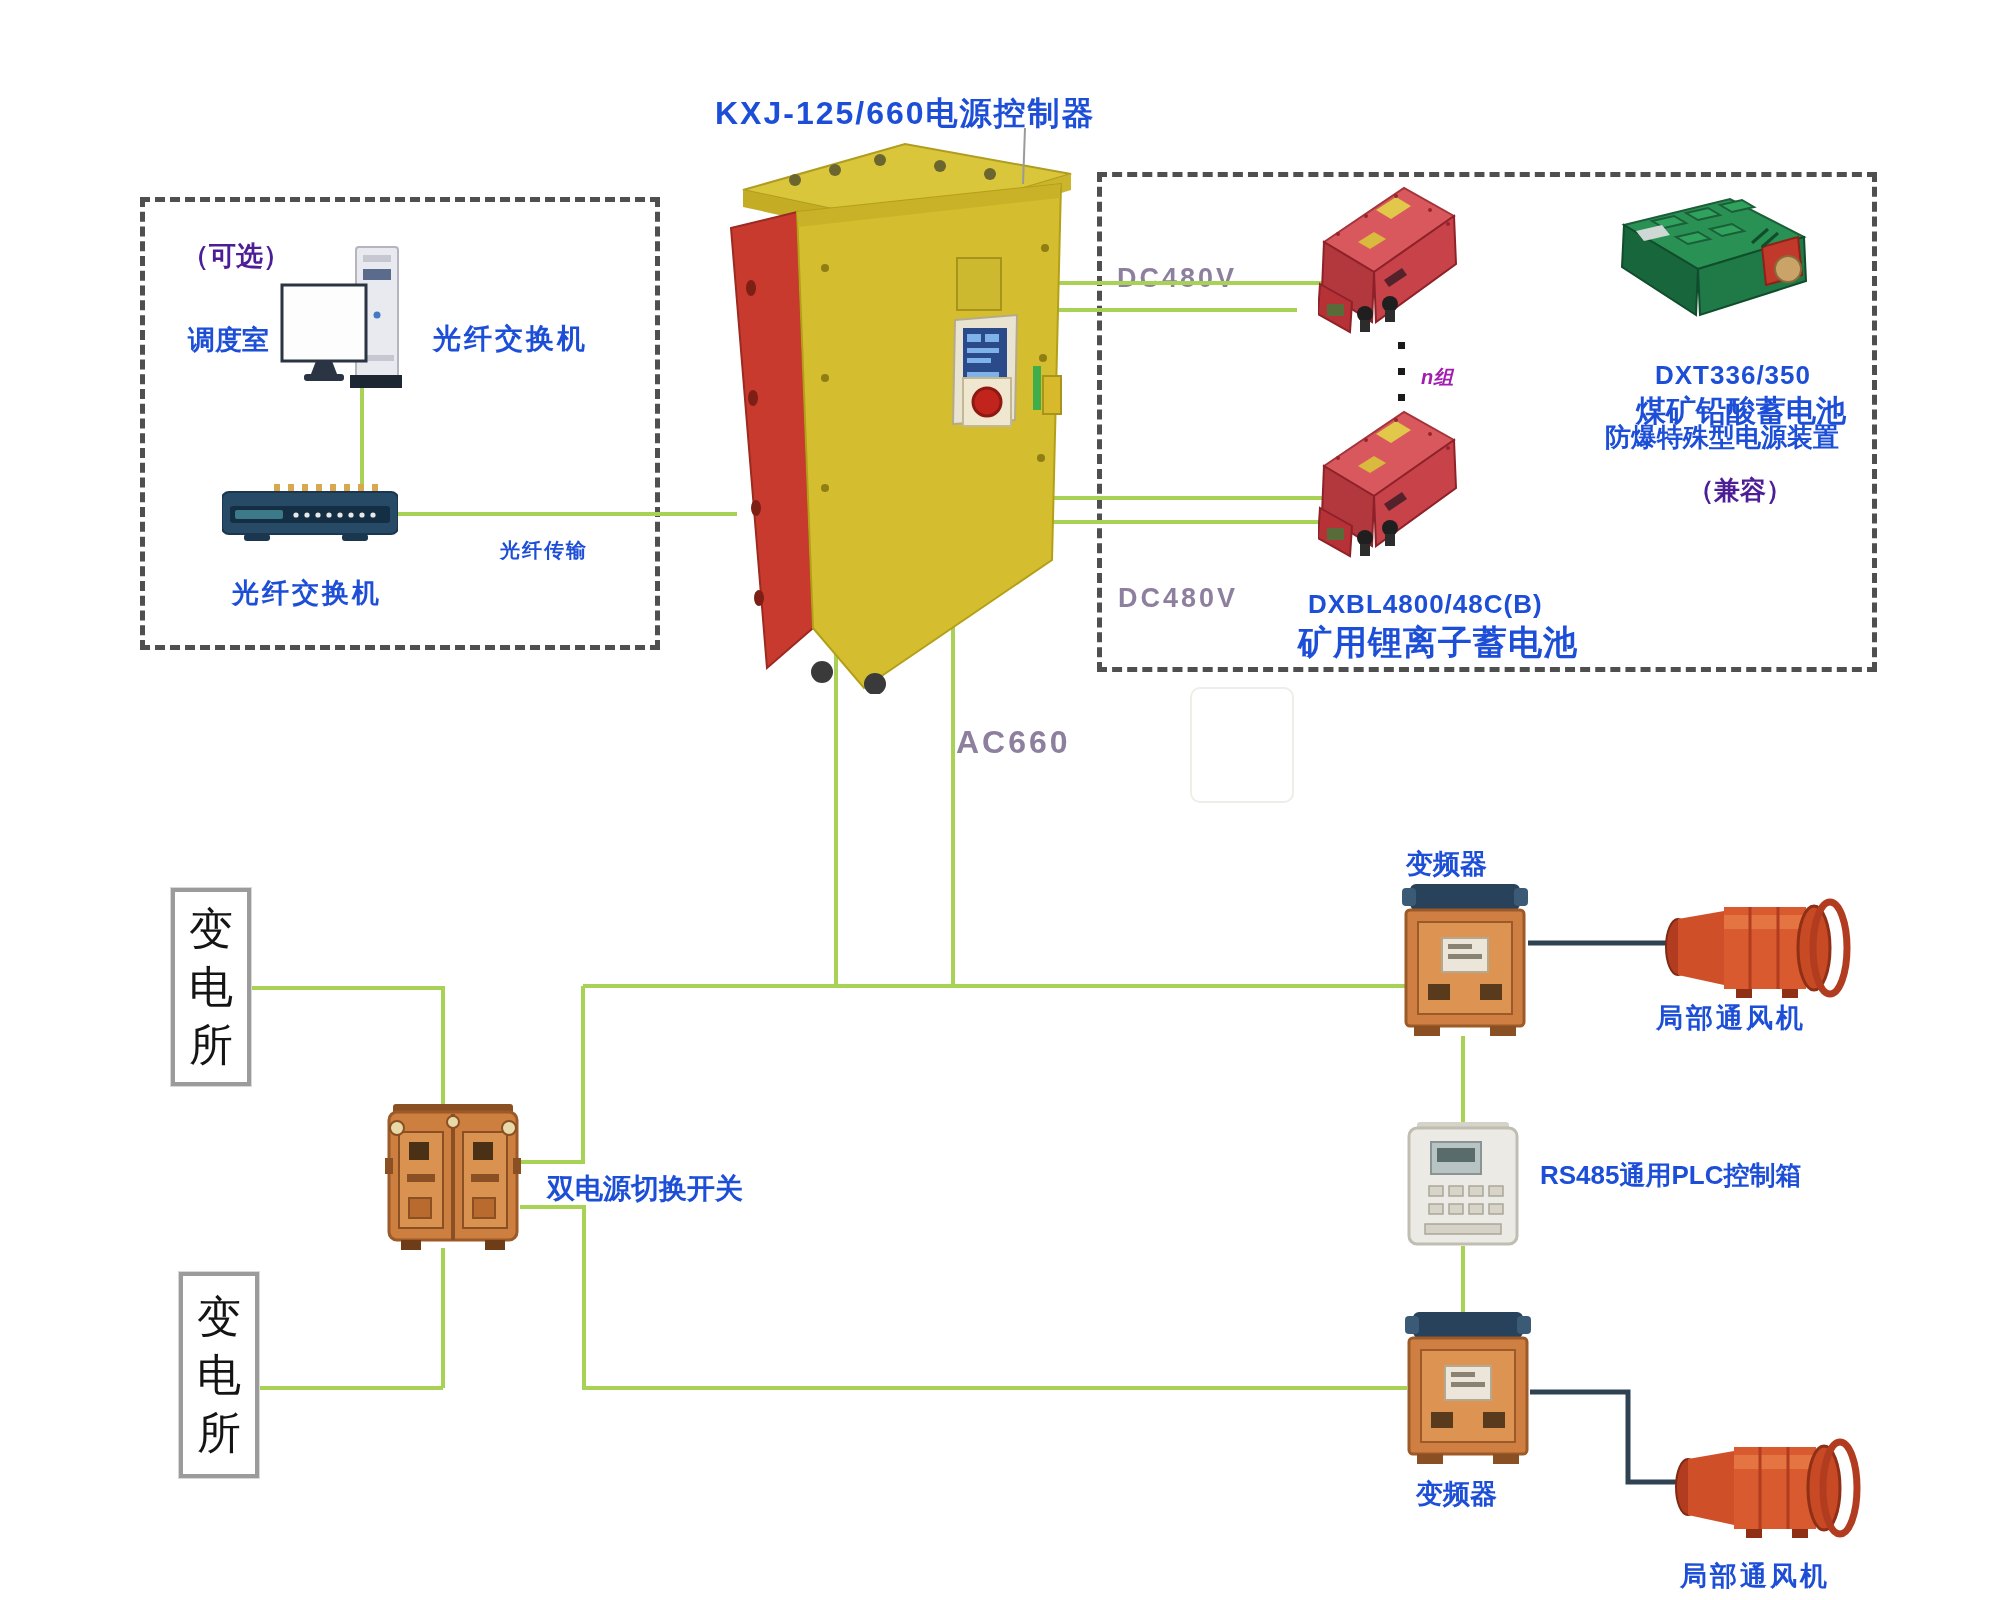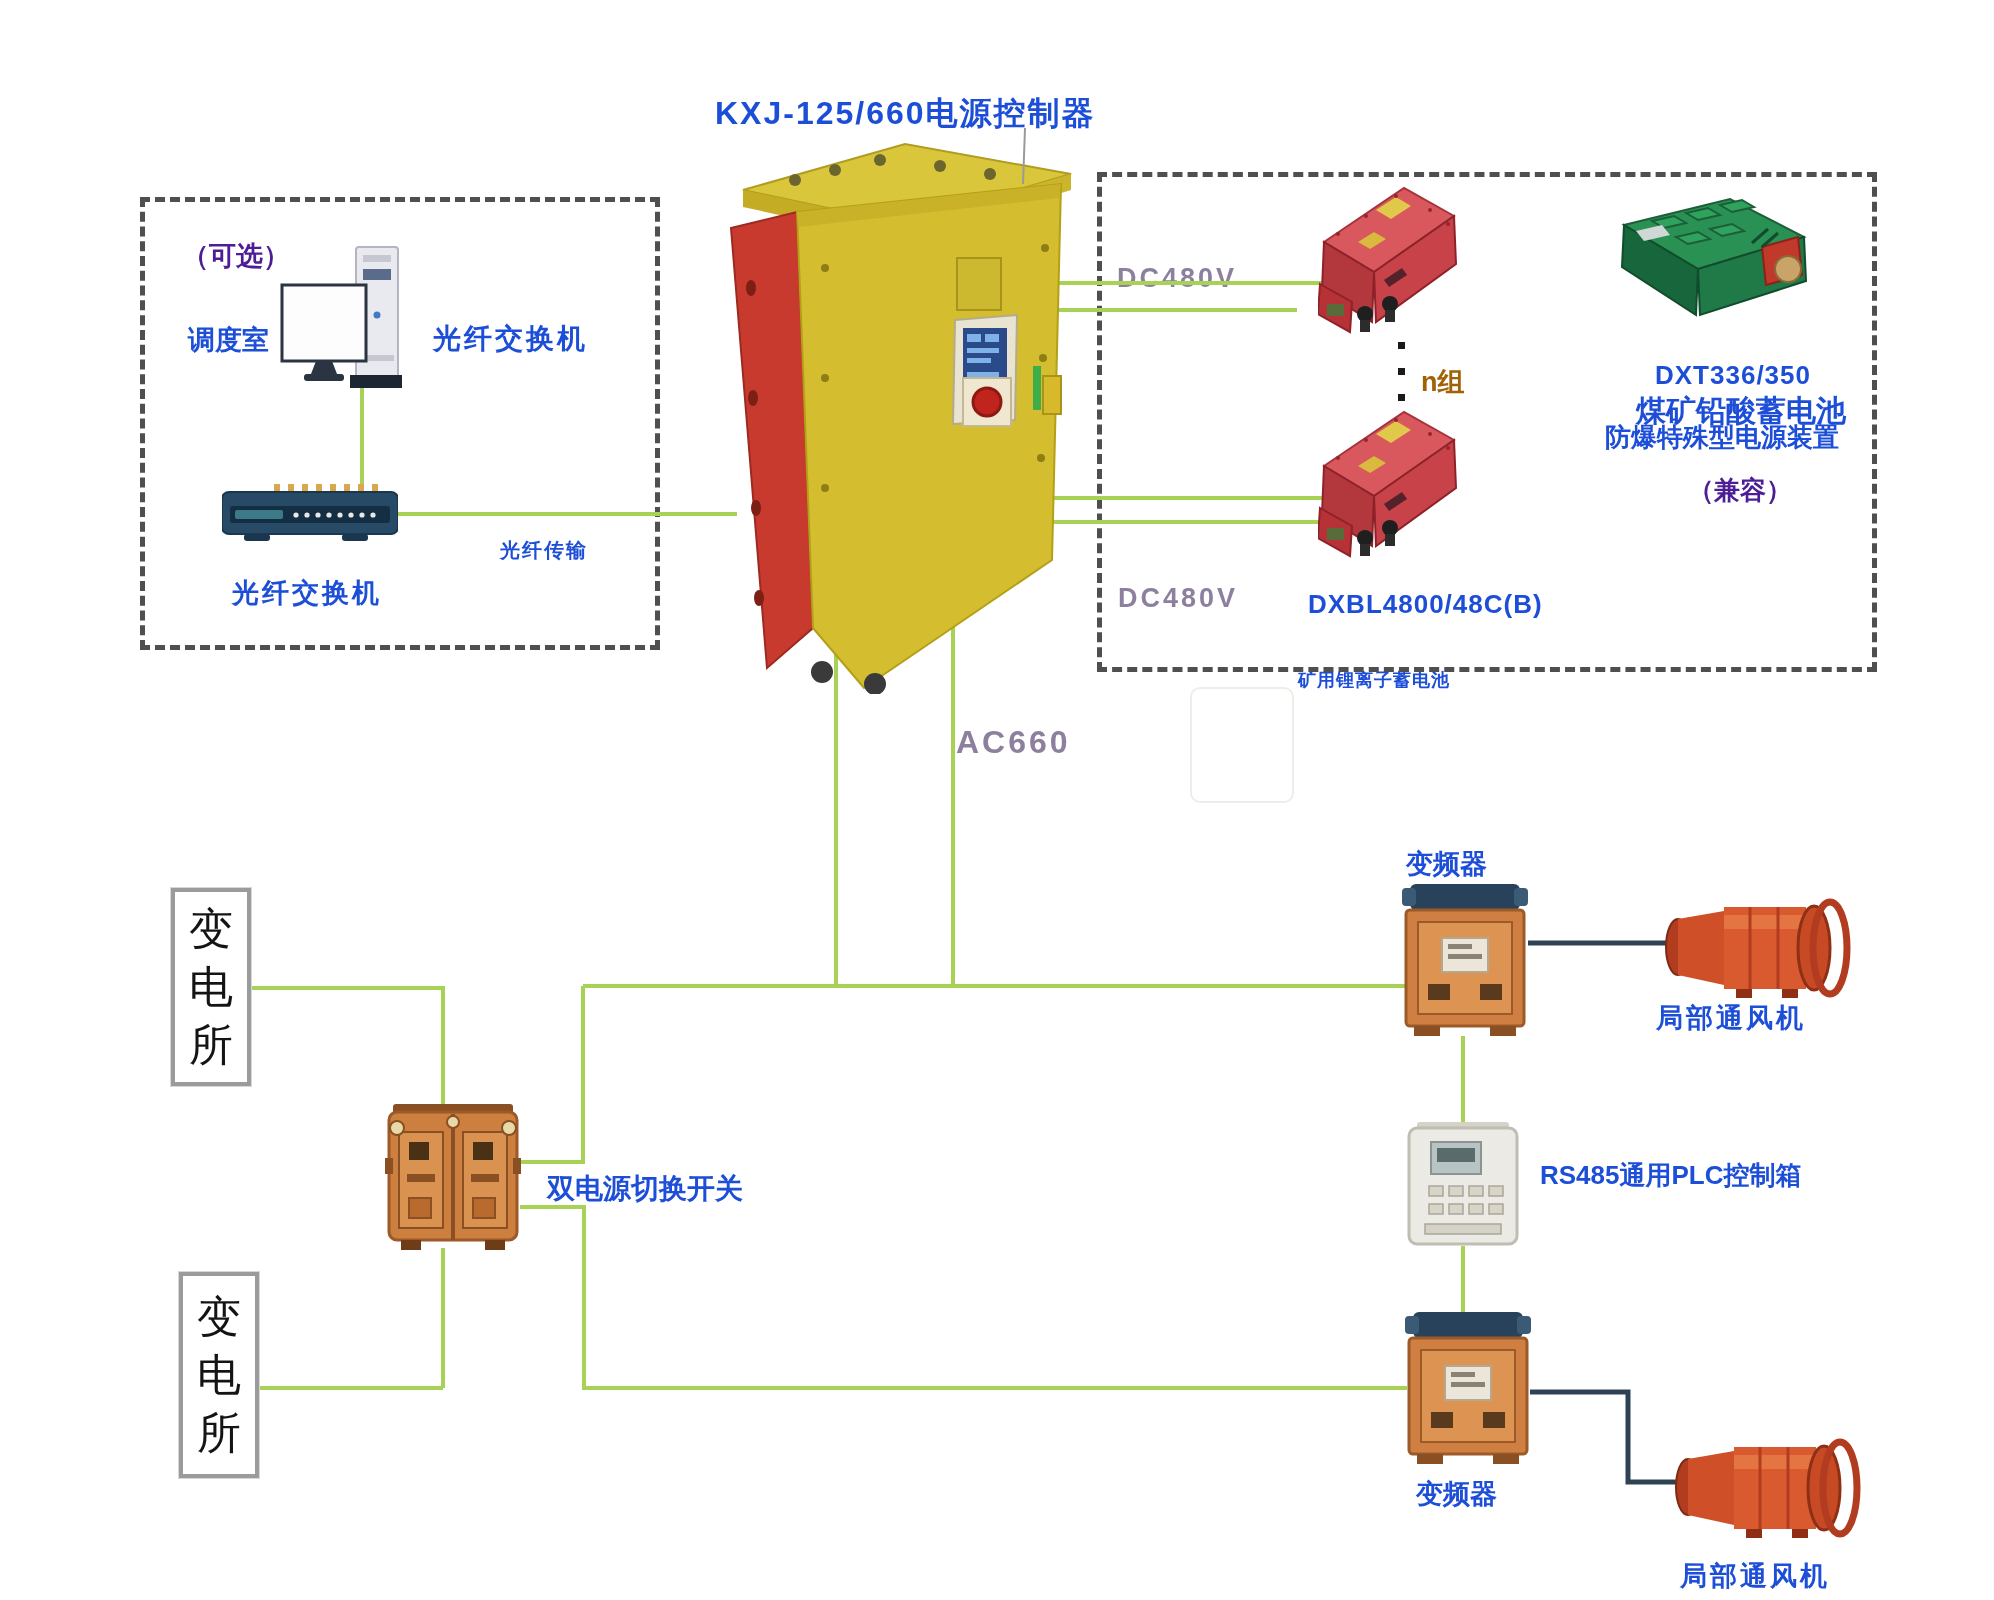--- a/index.html
+++ b/index.html
@@ -11,27 +11,27 @@
   .purple{color:#8d7f9e;}
   .dashbox{position:absolute;border:5px dashed #4f4f4f;z-index:1;}
   #title{left:715px;top:92px;font-size:32px;letter-spacing:2px;}
   #optional-tag{left:182px;top:238px;font-size:27px;}
   #dispatch-room{left:188px;top:322px;font-size:27px;}
   #monitoring-system{left:433px;top:320px;font-size:28px;letter-spacing:3px;}
   #fiber-switch-label{left:232px;top:575px;font-size:27px;letter-spacing:3px;text-align:right;}
   #fiber-transmission{left:500px;top:537px;font-size:20px;letter-spacing:2px;}
   #dc480v-1{left:1117px;top:263px;font-size:27px;letter-spacing:3px;}
   #dc480v-2{left:1118px;top:583px;font-size:27px;letter-spacing:3px;}
-  #n-groups{left:1421px;top:364px;font-size:27px;color:#a16207;}
+  #n-groups{left:1421px;top:364px;font-size:20px;color:#a21caf;font-style:italic;}
   #dxt-model{left:1655px;top:360px;font-size:26px;letter-spacing:1px;}
   #dxt-line1{left:1636px;top:391px;font-size:30px;}
   #dxt-line2{left:1605px;top:420px;font-size:26px;}
   #compatible{left:1688px;top:473px;font-size:26px;}
   #dxbl-model{left:1308px;top:589px;font-size:26px;letter-spacing:1px;}
-  #dxbl-desc{left:1298px;top:620px;font-size:18px;letter-spacing:1px;margin-top:48px;}
+  #dxbl-desc{left:1298px;top:620px;font-size:34px;letter-spacing:1px;}
   #ac660{left:956px;top:724px;font-size:32px;letter-spacing:3px;}
   #transfer-switch-label{left:547px;top:1170px;font-size:28px;}
   #inverter1-label{left:1406px;top:846px;font-size:27px;}
   #fan1-label{left:1656px;top:1000px;font-size:27px;letter-spacing:3px;}
   #rs485-label{left:1540px;top:1158px;font-size:26px;}
   #inverter2-label{left:1416px;top:1476px;font-size:27px;}
   #fan2-label{left:1680px;top:1558px;font-size:27px;letter-spacing:3px;}
   .substation{position:absolute;width:72px;border:4px solid #9b9b9b;background:#fff;
       display:flex;flex-direction:column;align-items:center;justify-content:center;
       gap:14px;z-index:3;box-shadow:0 0 0 1px #d8d8d8;}

